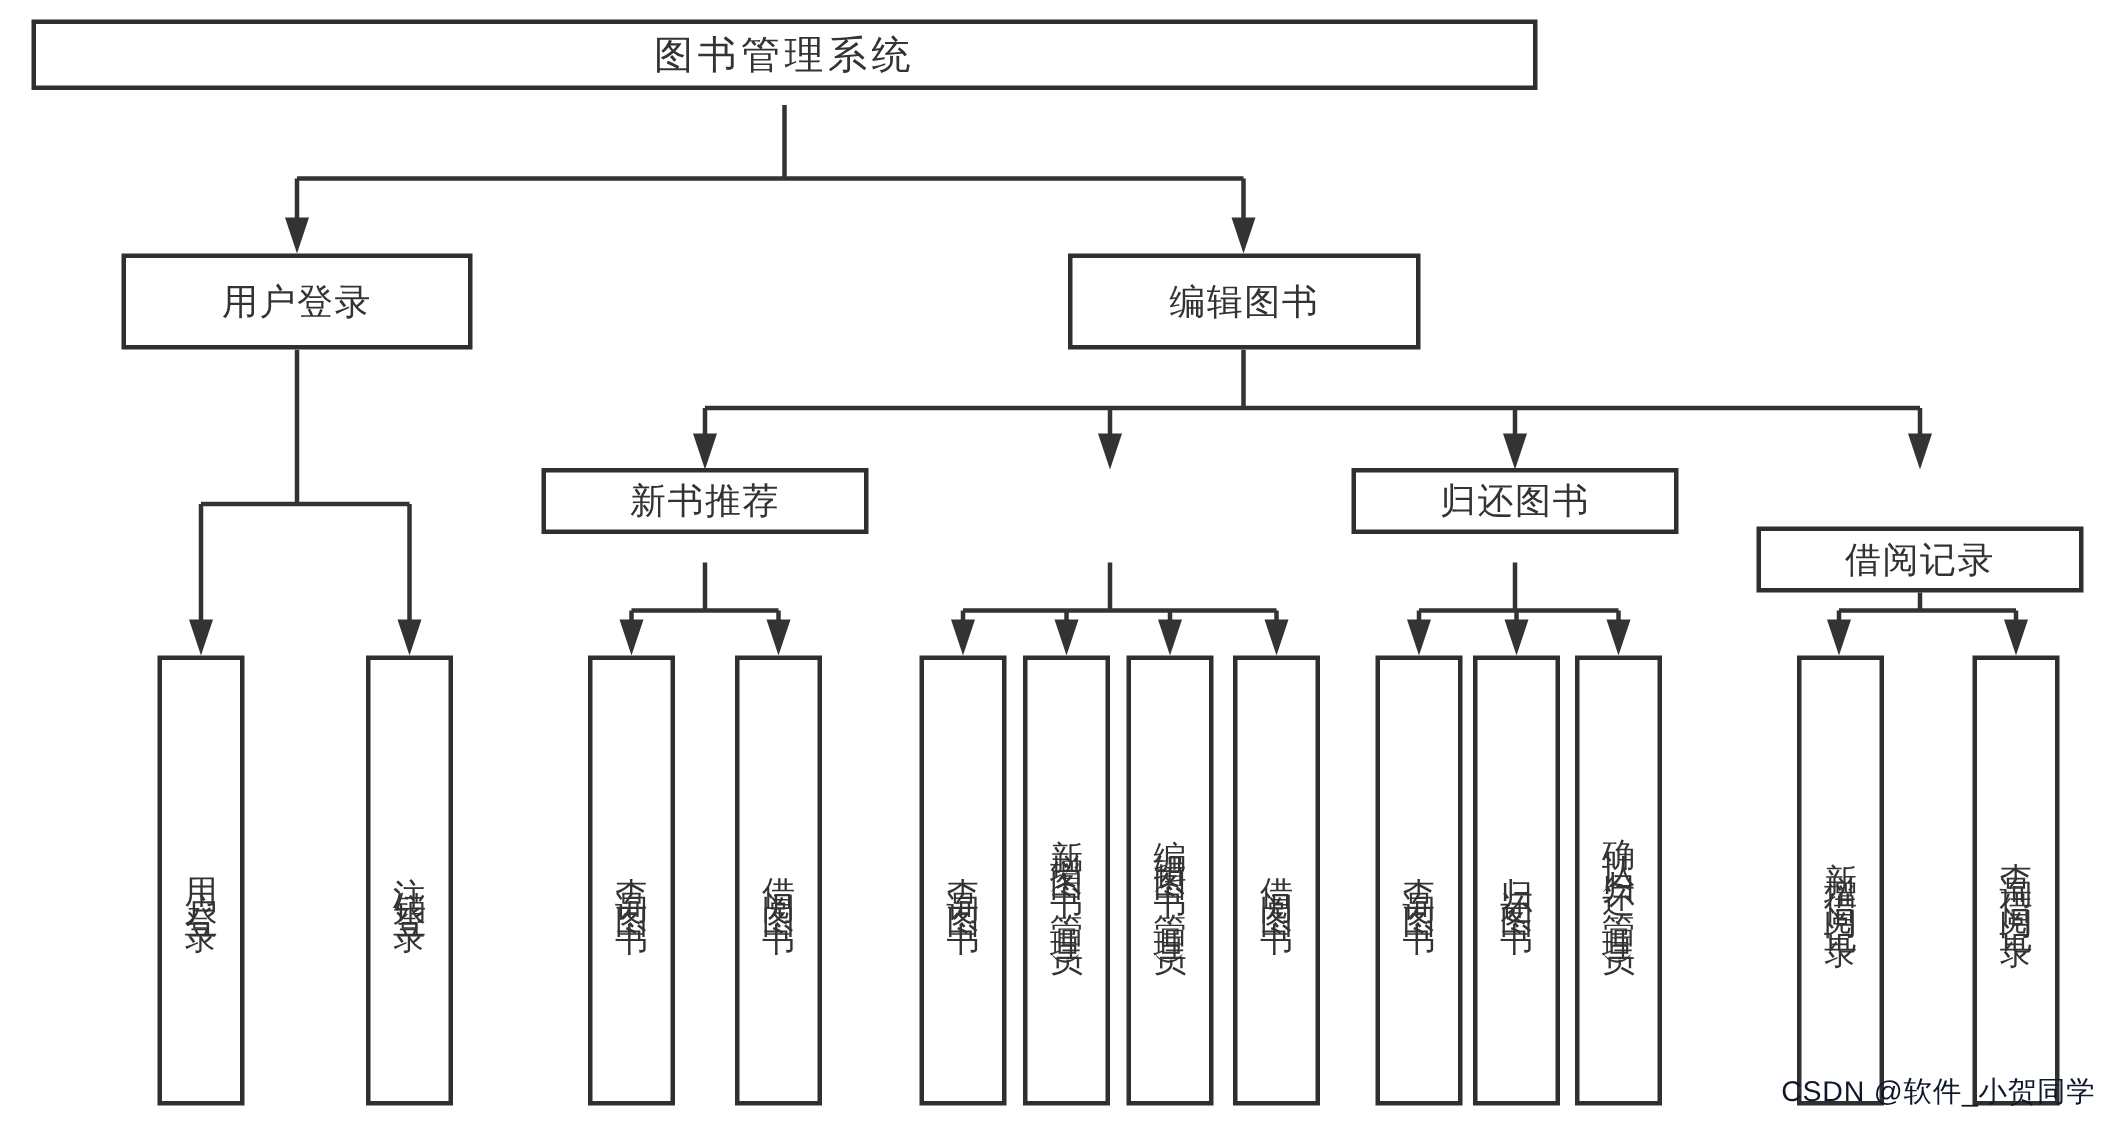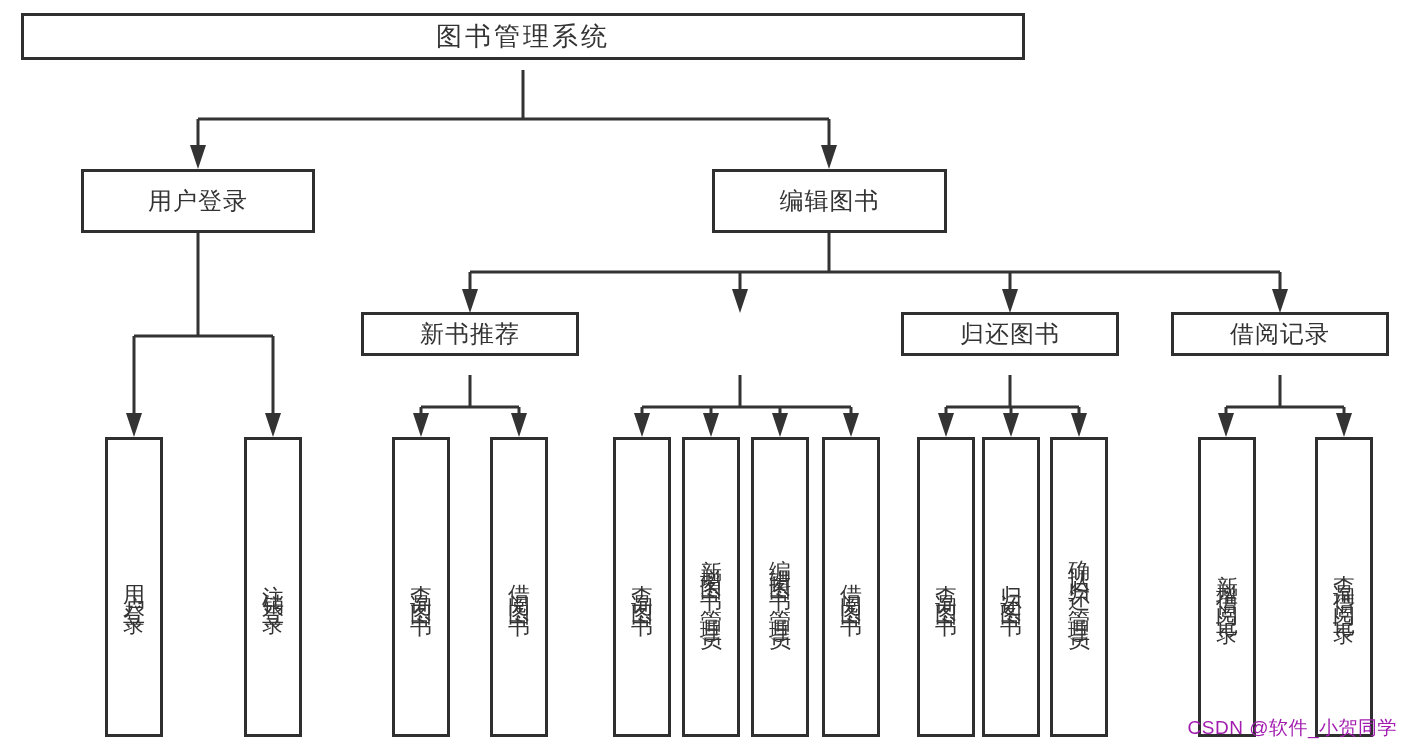--- a/index.html
+++ b/index.html
@@ -16,21 +16,21 @@
   .root{font-size:26px;letter-spacing:3px;}
   .l2{top:169px;height:64px;}
   .l3{top:312px;width:218px;height:44px;}
   .leaf{top:437px;width:58px;height:300px;}
   .v{
     writing-mode:vertical-rl;text-orientation:mixed;
     font-size:22px;letter-spacing:10px;line-height:1.0;
   }
   .watermark{
     position:absolute;right:8px;bottom:6px;z-index:3;
-    font-size:19px;color:#a21caf;letter-spacing:0.5px;white-space:nowrap;
+    font-size:19px;color:#0f172a;letter-spacing:0.5px;white-space:nowrap;
   }
 </style>
 </head>
 <body>
 
 <div class="canvas">
 
   <svg class="connectors" width="1405" height="747" viewBox="0 0 1405 747">
     <g stroke="#333333" stroke-width="3" fill="none">
 
@@ -71,21 +71,21 @@
     </g>
   </svg>
 
   <div class="node h root" style="left:21px;top:13px;width:1004px;height:47px;">图书管理系统</div>
 
   <div class="node h l2" style="left:81px;width:234px;">用户登录</div>
   <div class="node h l2" style="left:712px;width:235px;">编辑图书</div>
 
   <div class="node h l3" style="left:361px;">新书推荐</div>
   <div class="node h l3" style="left:901px;">归还图书</div>
-  <div class="node h l3" style="left:1171px;">借阅记录</div>
+  <div class="node h l3" style="left:1171px;margin-top:39px;">借阅记录</div>
 
   <div class="node v leaf" style="left:105px;">用户登录</div>
   <div class="node v leaf" style="left:244px;">注销登录</div>
   <div class="node v leaf" style="left:392px;">查询图书</div>
   <div class="node v leaf" style="left:490px;">借阅图书</div>
   <div class="node v leaf" style="left:613px;">查询图书</div>
   <div class="node v leaf" style="left:682px;">新增图书（管理员）</div>
   <div class="node v leaf" style="left:751px;">编辑图书（管理员）</div>
   <div class="node v leaf" style="left:822px;">借阅图书</div>
   <div class="node v leaf" style="left:917px;">查询图书</div>

